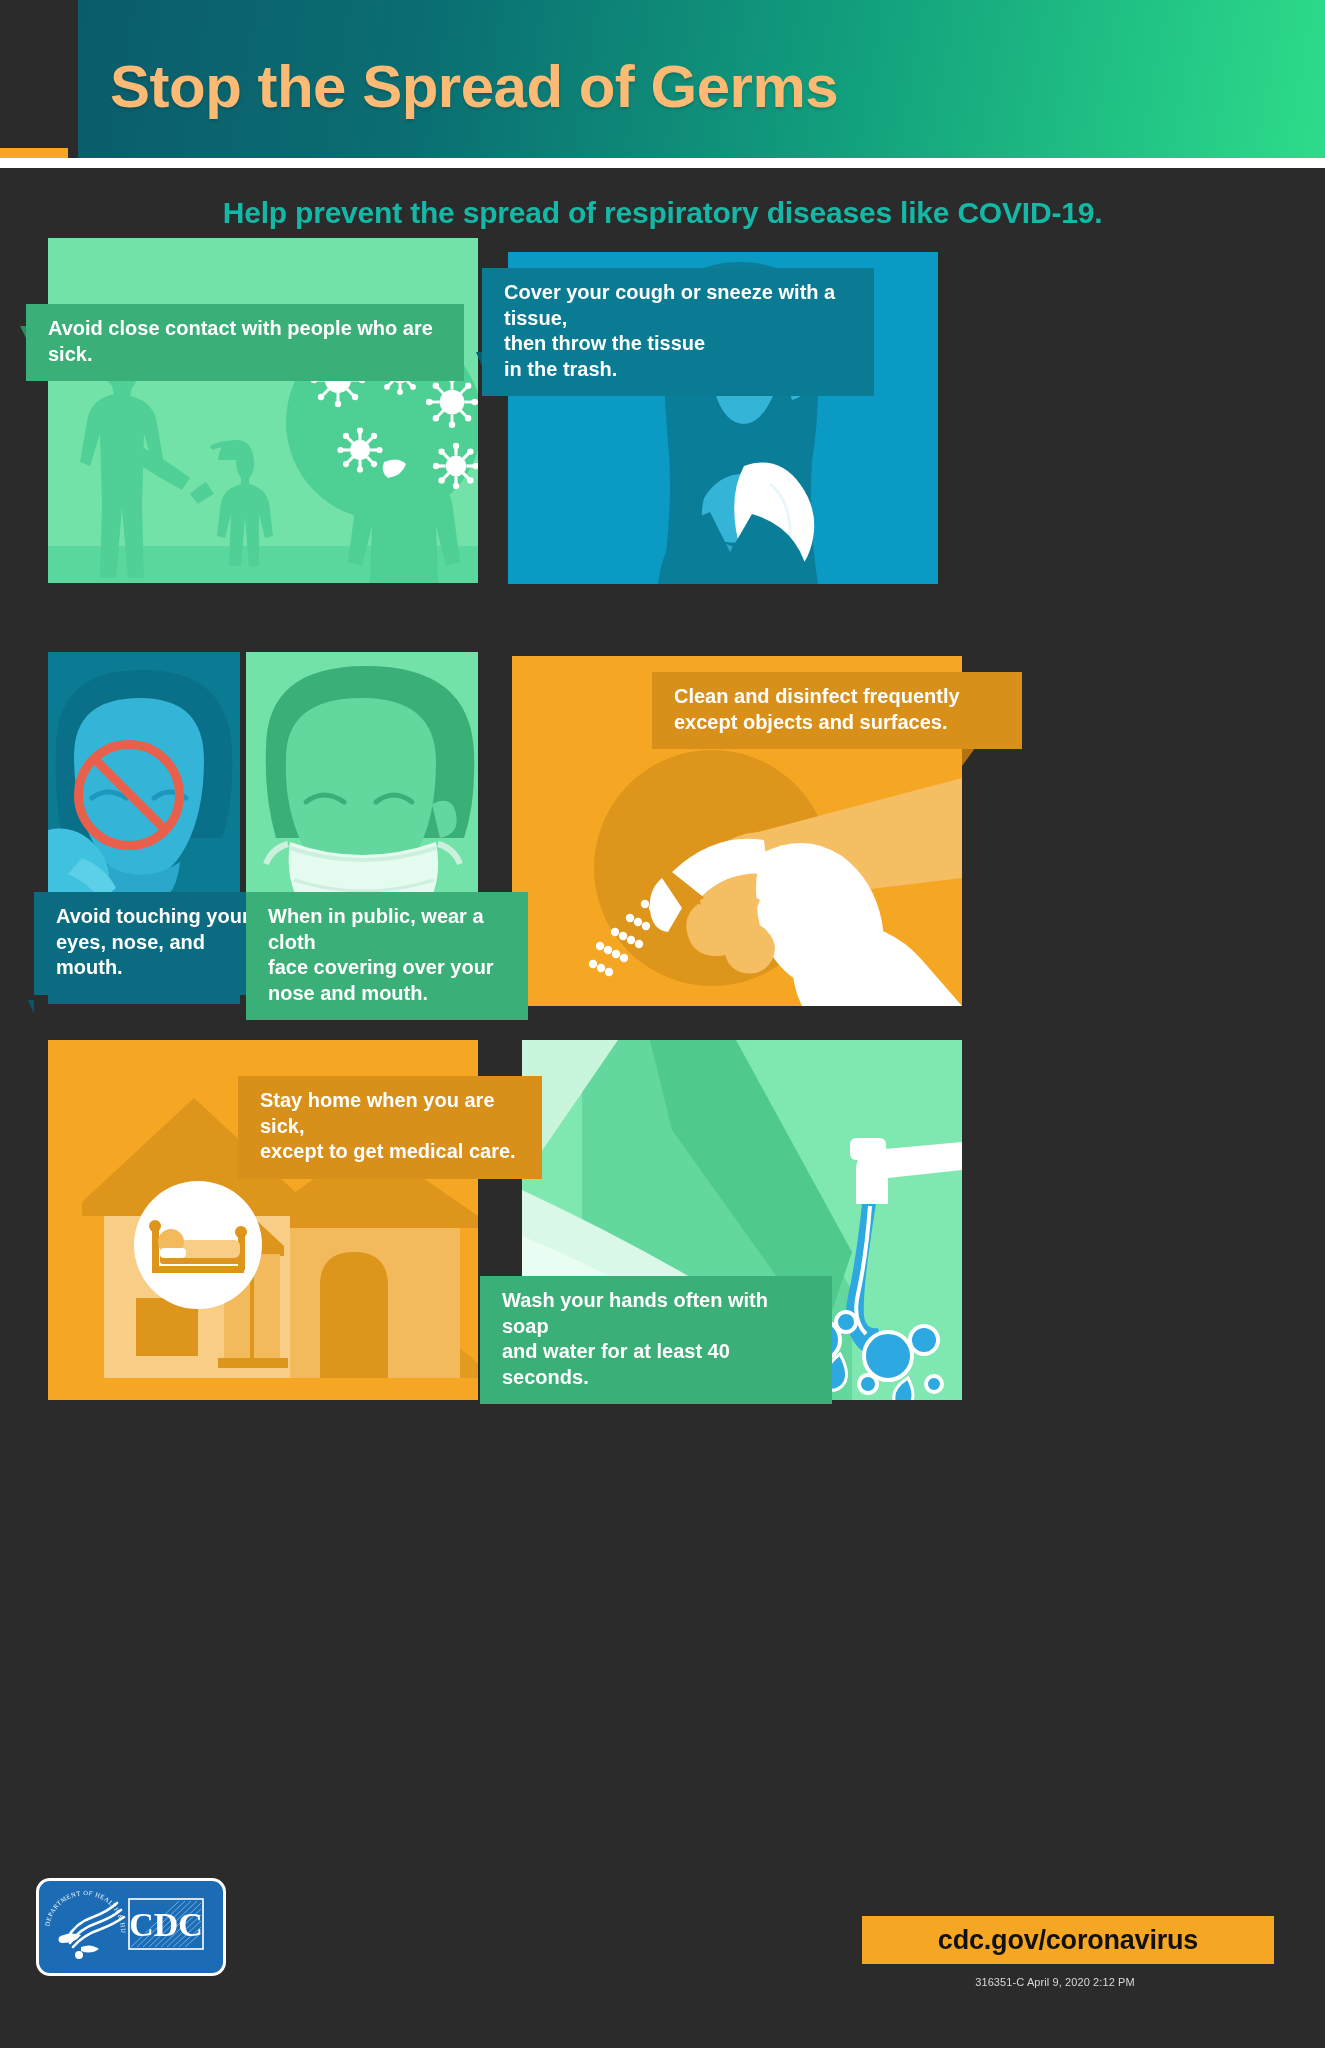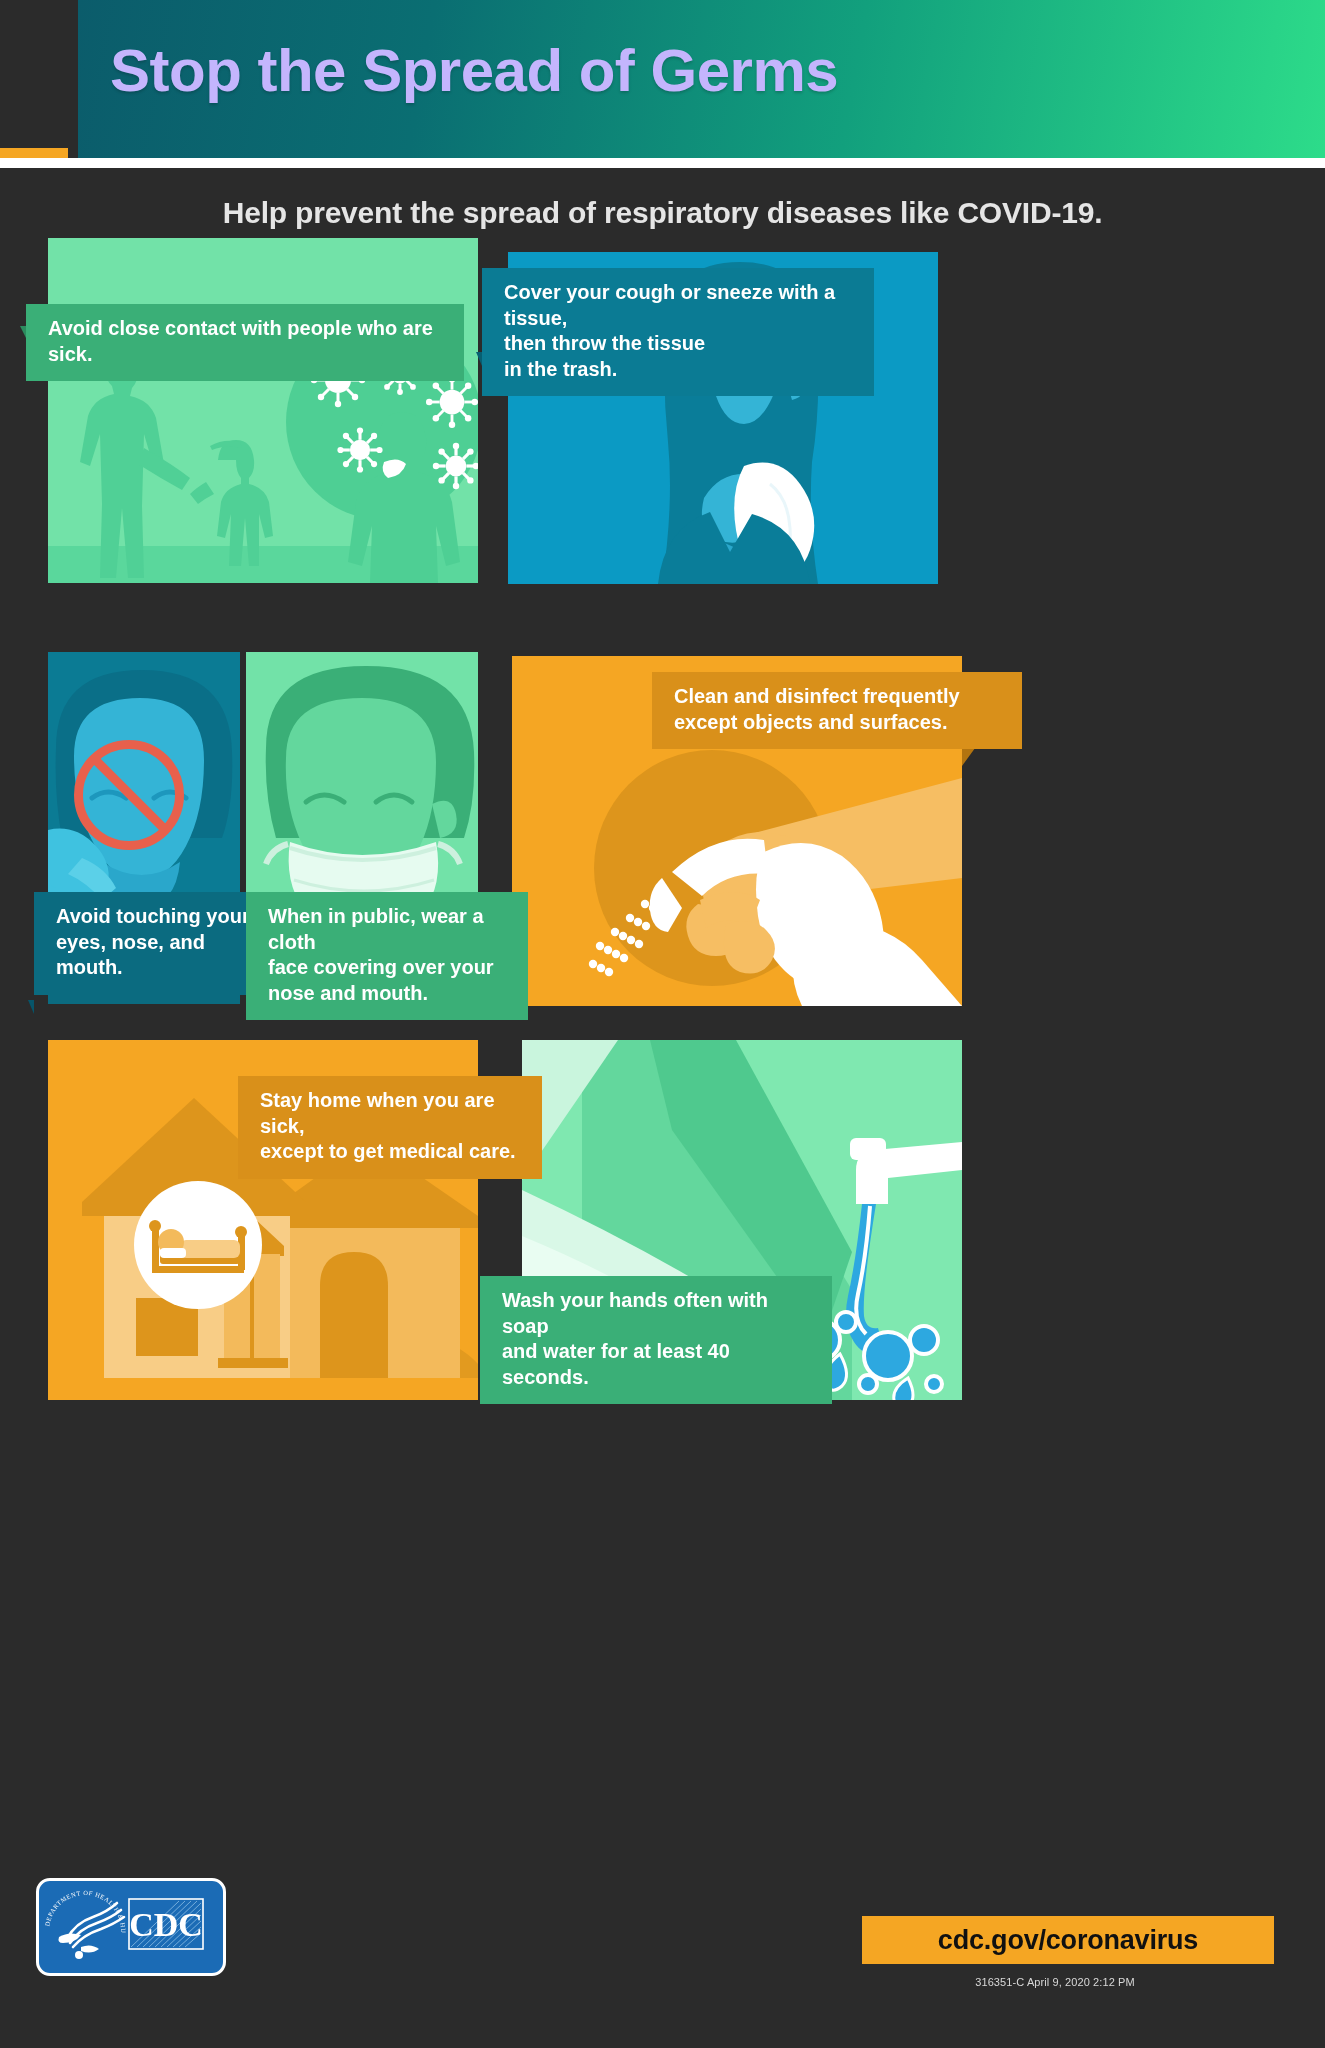--- a/index.html
+++ b/index.html
@@ -15,29 +15,29 @@
   
   .header-wrap{position:absolute;left:0;top:0;width:1325px;height:168px;}
   .header-dark{position:absolute;left:0;top:0;width:68px;height:168px;background:#2b2b2b;}
   .header-orange-tick{position:absolute;left:0;top:148px;width:68px;height:14px;background:#f5a623;}
   .header-band{
     position:absolute;left:78px;top:0;width:1247px;height:158px;
     background:linear-gradient(100deg,#0b5c6b 0%,#0a6e72 28%,#12a07d 62%,#2ddc8a 100%);
   }
   .header-underline{position:absolute;left:0;top:158px;width:1325px;height:10px;background:#ffffff;}
   .header-title{
-    position:absolute;left:110px;top:36px;
-    color:#c4b5fd;font-size:60px;font-weight:bold;letter-spacing:-0.5px;
+    position:absolute;left:110px;top:52px;
+    color:#fdba74;font-size:60px;font-weight:bold;letter-spacing:-0.5px;
     font-family:"Liberation Sans", sans-serif;
     text-shadow:0 2px 3px rgba(0,0,0,.18);
     white-space:nowrap;
   }
   .subtitle{
     position:absolute;left:0;top:196px;width:1325px;text-align:center;
-    color:#e5e5e5;font-size:30px;font-weight:bold;letter-spacing:-0.2px;
+    color:#14b8a6;font-size:30px;font-weight:bold;letter-spacing:-0.2px;
   }
 
   
   .panel{position:absolute;overflow:hidden;}
   .ribbon{position:absolute;display:block;padding:12px 18px 14px 22px;color:#fff;
           font-size:20px;font-weight:bold;line-height:1.28;z-index:6;}
   .ribbon-tail{position:absolute;z-index:5;}
 
   
   #p1{left:48px;top:238px;width:430px;height:345px;background:#72e2a8;}

